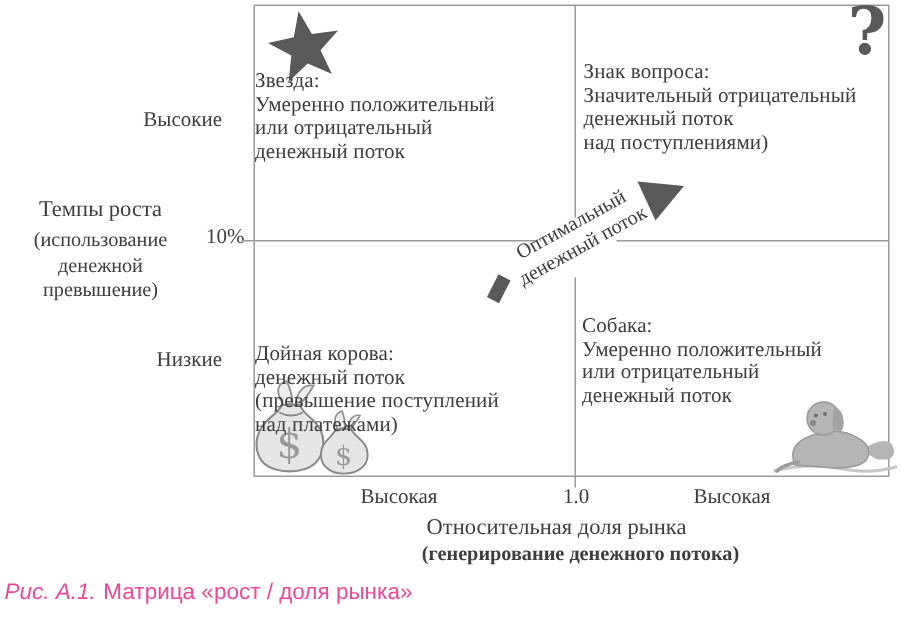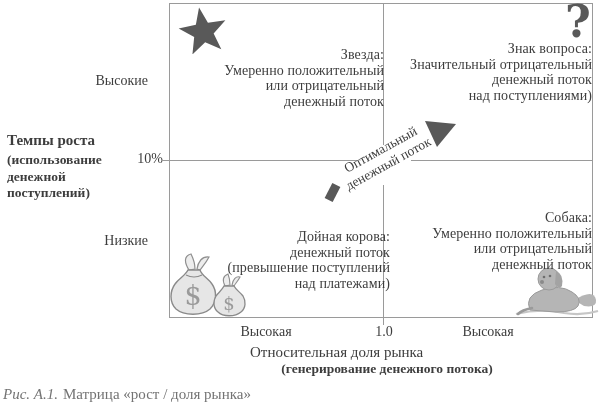--- a/index.html
+++ b/index.html
@@ -12,70 +12,70 @@
   .hline{height:1px;background:#9a9a9a;}
   .vline{width:1px;background:#9a9a9a;}
   .hseg1{left:170px;top:160px;width:187px;}
   .hseg2{left:411px;top:160px;width:182px;}
   .vseg1{left:383px;top:4px;height:141px;}
   .vseg2{left:383px;top:185px;height:133px;}
   .tick-left{left:161px;top:160px;width:8px;height:1px;background:#9a9a9a;}
   .tick-bottom{left:383px;top:318px;width:1px;height:7px;background:#9a9a9a;}
 
   
-  .qtext{text-align:right;font-size:14px;line-height:15.5px;letter-spacing:0.1px;}
+  .qtext{text-align:left;font-size:14px;line-height:15.5px;letter-spacing:0.1px;}
   .q-star{left:170px;top:47px;width:214px;}
   .q-question{left:389px;top:41px;width:203px;}
   .q-cow{left:170px;top:201px;width:220px;margin-top:28px;}
   .q-dog{left:388px;top:210px;width:204px;}
 
   
   .axis-lab{font-size:14px;text-align:right;}
   .y-high{left:80px;top:73px;width:68px;}
   .y-mid{left:115px;top:151px;width:48px;}
   .y-low{left:80px;top:233px;width:68px;}
-  .y-title{left:7px;top:132px;width:120px;text-align:left;font-weight:bold;}
+  .y-title{left:7px;top:132px;width:120px;text-align:center;}
   .yt-main{font-size:15px;margin-bottom:3px;}
   .yt-sub{font-size:13.5px;line-height:16.5px;}
 
   .x-lab{font-size:14px;text-align:center;}
   .x-high{left:216px;top:324px;width:100px;}
   .x-mid{left:359px;top:324px;width:50px;}
   .x-low{left:438px;top:324px;width:100px;}
-  .x-title{left:250px;top:344px;width:300px;font-size:15px;}
+  .x-title{left:221px;top:344px;width:300px;text-align:center;font-size:15px;}
   .x-subtitle{left:237px;top:361px;width:300px;text-align:center;font-size:13.5px;font-weight:bold;}
 
   
   .arrow-dash{left:328px;top:184px;width:9px;height:17px;background:#595959;transform:rotate(27deg);}
   .arrow-label{left:303px;top:140px;width:170px;height:46px;transform:rotate(-29deg);
                text-align:center;font-size:13.5px;line-height:16px;color:#3d3d3d;}
 
   
   .star-icon{left:177px;top:6px;}
   .question-icon{left:560px;top:-2px;width:36px;text-align:center;
                  font-family:"DejaVu Serif",serif;font-weight:bold;font-size:44px;line-height:48px;color:#595959;}
   .bags-icon{left:164px;top:252px;}
   .dog-icon{left:512px;top:264px;}
   .arrowhead-icon{left:424px;top:119px;}
 
   
-  .caption{left:3px;top:386px;width:420px;font-family:Liberation Serif, serif;
-           font-size:15px;color:#737373;}
+  .caption{left:3px;top:386px;width:420px;font-family:Liberation Sans, sans-serif;
+           font-size:15px;color:#ec4899;}
   .cap-prefix{font-style:italic;margin-right:5px;}
 </style>
 </head>
 <body>
 
 <div class="stage">
 
   <div class="abs y-title">
     <div class="yt-main">Темпы роста</div>
     <div class="yt-sub">(использование</div>
     <div class="yt-sub">денежной</div>
-    <div class="yt-sub">поступлений)</div>
+    <div class="yt-sub">превышение)</div>
   </div>
   <div class="abs axis-lab y-high">Высокие</div>
   <div class="abs axis-lab y-mid">10%</div>
   <div class="abs axis-lab y-low">Низкие</div>
 
   <div class="abs matrix"></div>
   <div class="abs hline hseg1"></div>
   <div class="abs hline hseg2"></div>
   <div class="abs vline vseg1"></div>
   <div class="abs vline vseg2"></div>

